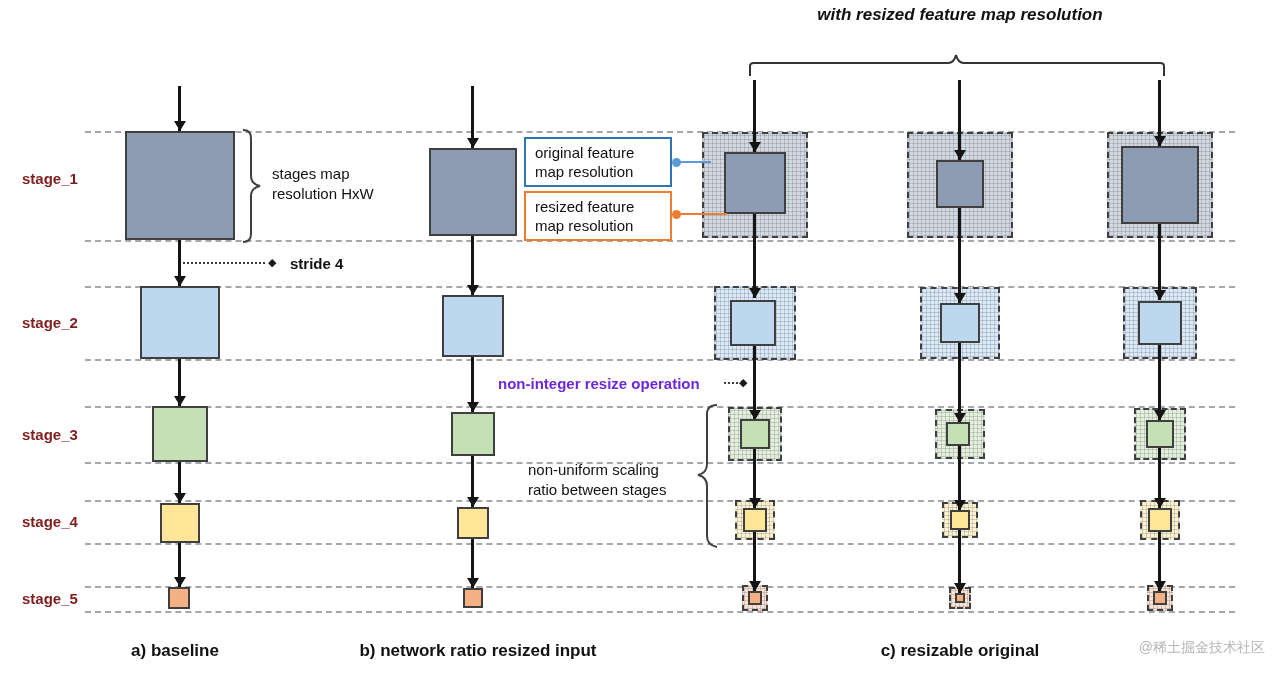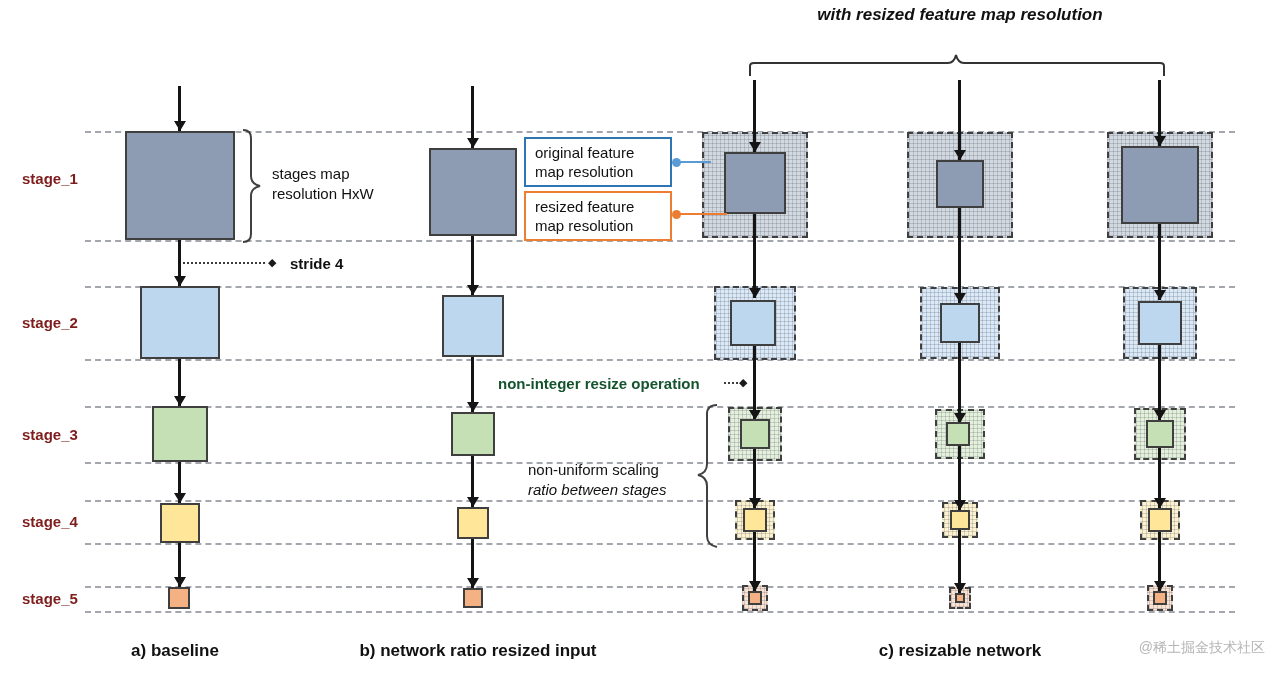--- a/index.html
+++ b/index.html
@@ -45,21 +45,21 @@
   .legend-resized  { top:191px; border:2px solid #ed7d31; }
   .dot { position:absolute; width:9px; height:9px; border-radius:50%; z-index:7; }
   .dot-blue { background:#5b9bd5; }
   .dot-orange { background:#ed7d31; }
   .conn { position:absolute; height:2px; z-index:7; }
   .conn-blue { background:#5b9bd5; }
   .conn-orange { background:#ed7d31; }
 
   .ann { position:absolute; font-size:15px; color:#111; z-index:4; line-height:19px; }
   .ann-bold { font-weight:bold; }
-  .non-integer { color:#14532d; font-weight:bold; }
+  .non-integer { color:#6d28d9; font-weight:bold; }
 
   .caption { position:absolute; top:641px; font-size:17px; font-weight:bold; color:#111; text-align:center; z-index:4; }
   .watermark { position:absolute; left:1080px; top:639px; width:185px; text-align:right;
     font-size:14px; color:#b5b5b5; z-index:4; }
   svg.brace { position:absolute; z-index:4; }
 </style>
 </head>
 <body>
 
 <div id="canvas">
@@ -133,21 +133,21 @@
     <div>map resolution</div>
   </div>
   <div class="dot dot-orange" style="left:672px; top:210px;"></div>
   <div class="conn conn-orange" style="left:679px; top:213px; width:48px;"></div>
 
   <div class="ann non-integer" style="left:498px; top:374px;">non-integer  resize operation</div>
   <div class="dotline" style="left:724px; top:382px; width:14px;"></div>
   <span class="diamond" style="left:739px; top:377px;">◆</span>
 
   <div class="ann" style="left:528px; top:460px;">non-uniform scaling</div>
-  <div class="ann" style="left:528px; top:480px;font-style:italic;">ratio between stages</div>
+  <div class="ann" style="left:528px; top:480px;">ratio between stages</div>
   <svg class="brace" style="left:694px; top:403px;" width="26" height="146" viewBox="0 0 26 146">
     <path d="M23,2 Q13,2 13,11 L13,61 Q13,70 4,72 Q13,74 13,83 L13,133 Q13,142 23,144" fill="none" stroke="#404040" stroke-width="2"></path>
   </svg>
 
   <div class="arrow" style="left:753px; top:80px; height:72px;"></div>
   <div class="outer h1" style="left:702px; top:132px; width:106px; height:106px;"></div>
   <div class="sq f1" style="left:724px; top:152px; width:62px; height:62px;"></div>
   <div class="arrow" style="left:753px; top:214px; height:84px;"></div>
   <div class="outer h2" style="left:714px; top:286px; width:82px; height:74px;"></div>
   <div class="sq f2" style="left:730px; top:300px; width:46px; height:46px;"></div>
@@ -188,17 +188,17 @@
   <div class="sq f3" style="left:1146px; top:420px; width:28px; height:28px;"></div>
   <div class="arrow" style="left:1158px; top:448px; height:60px;"></div>
   <div class="outer h4" style="left:1140px; top:500px; width:40px; height:40px;"></div>
   <div class="sq f4" style="left:1148px; top:508px; width:24px; height:24px;"></div>
   <div class="arrow" style="left:1158px; top:532px; height:59px;"></div>
   <div class="outer h5" style="left:1147px; top:585px; width:26px; height:26px;"></div>
   <div class="sq f5" style="left:1153px; top:591px; width:14px; height:14px;"></div>
 
   <div class="caption" style="left:75px; width:200px;">a) baseline</div>
   <div class="caption" style="left:323px; width:310px;">b) network ratio resized input</div>
-  <div class="caption" style="left:805px; width:310px;">c) resizable network</div>
+  <div class="caption" style="left:805px; width:310px;">c) resizable original</div>
 
   <div class="watermark">@稀土掘金技术社区</div>
 
 </div>
 
 </body></html>

